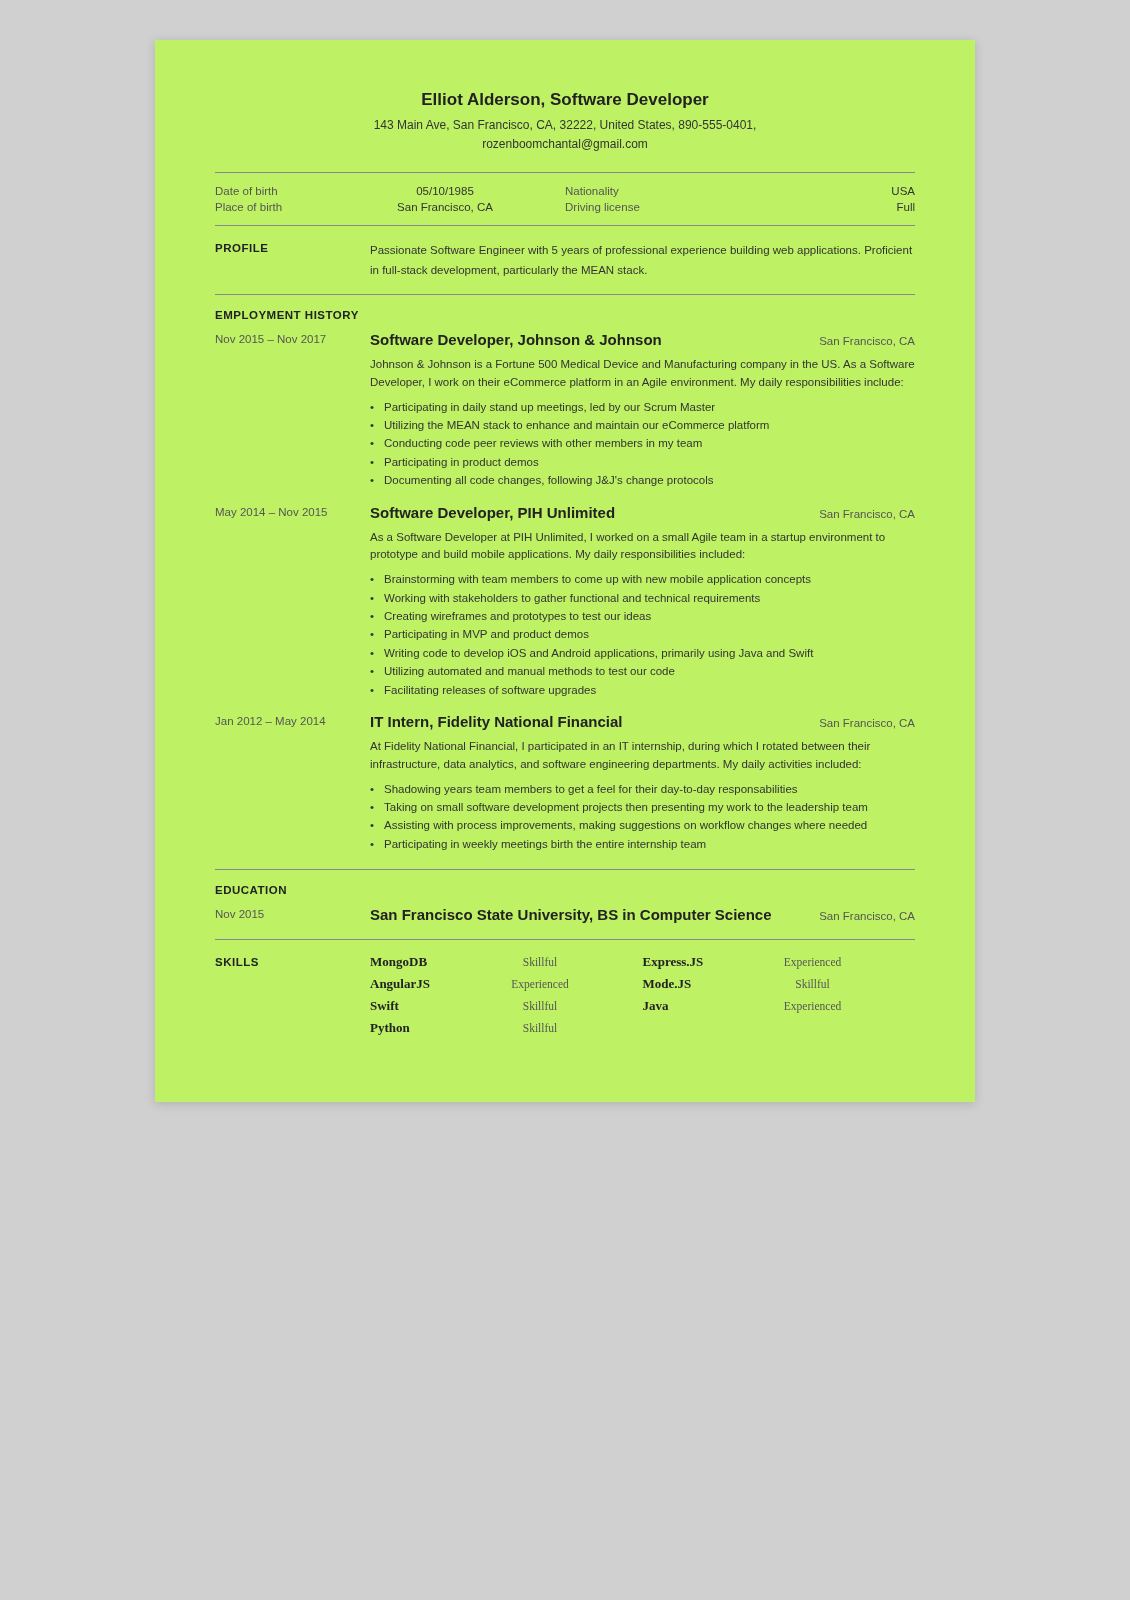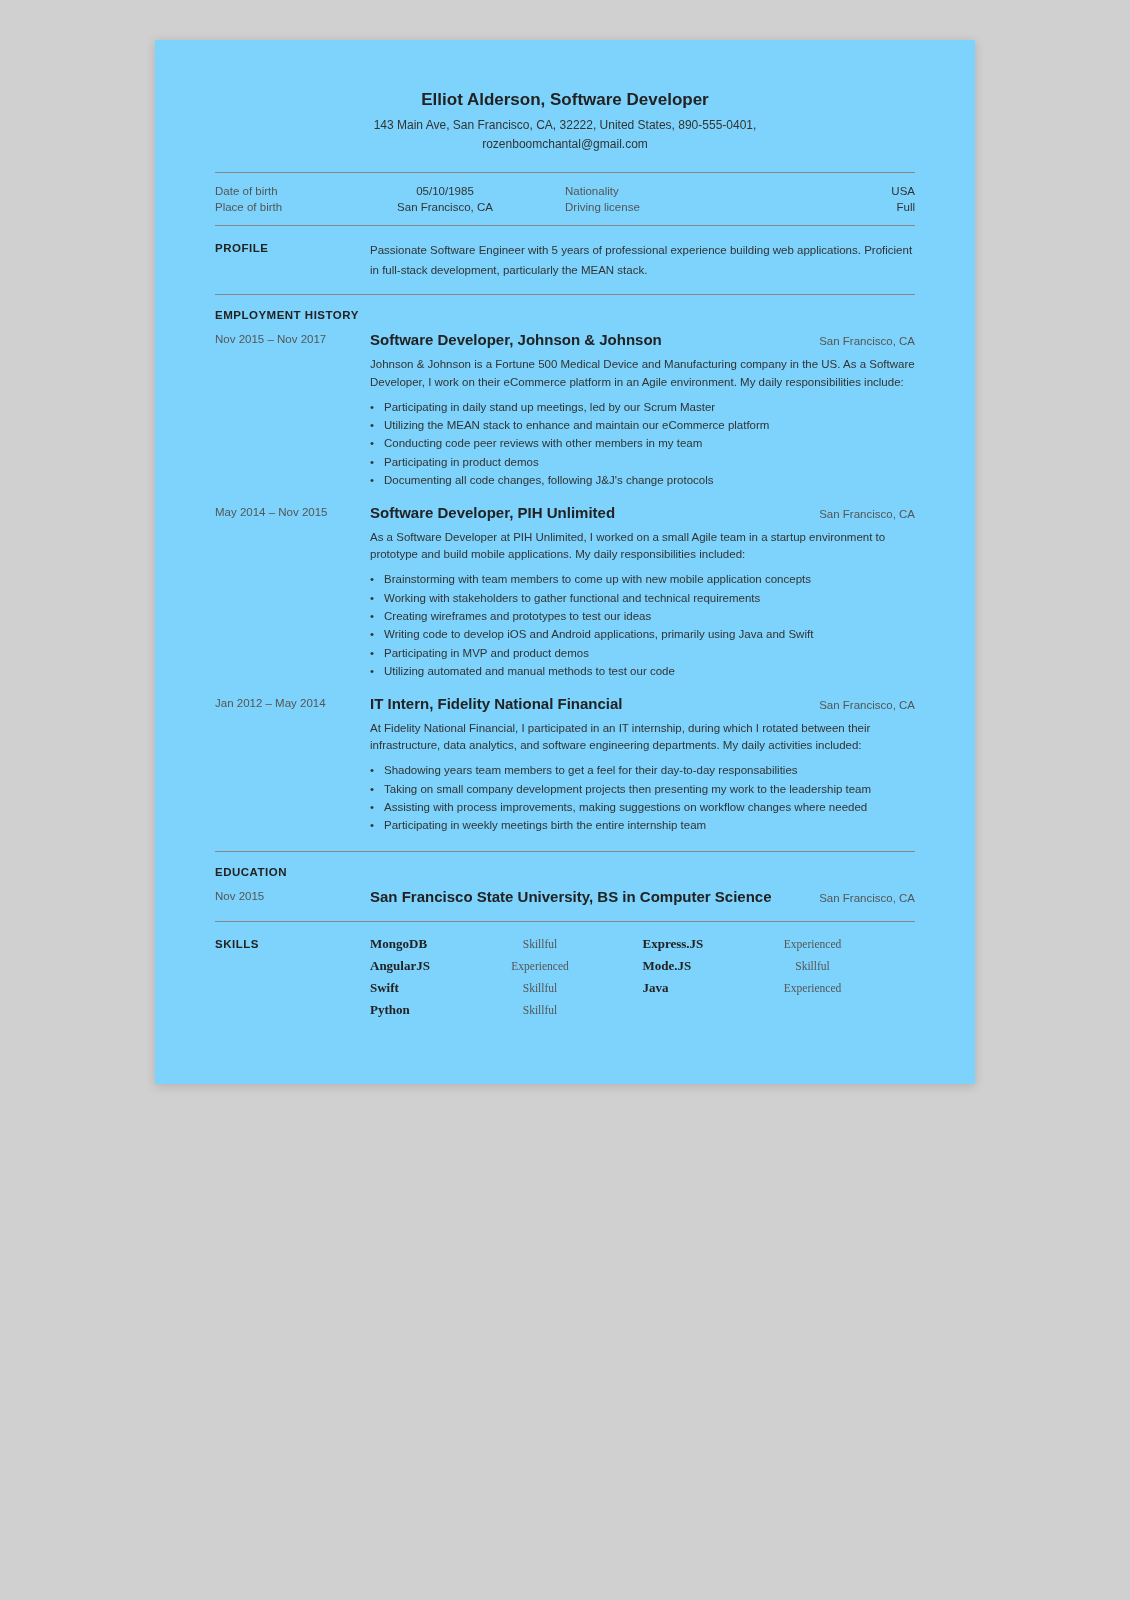--- a/index.html
+++ b/index.html
@@ -6,21 +6,21 @@
     body {
       background: #d0d0d0;
       display: flex;
       justify-content: center;
       align-items: flex-start;
       min-height: 1600px;
       font-family: Arial, Helvetica, sans-serif;
       padding: 40px 0;
     }
     .resume {
-      background: #7dd3fc;
+      background: #bef264;
       width: 820px;
       padding: 50px 60px 60px 60px;
       box-shadow: 0 2px 10px rgba(0,0,0,0.15);
     }
     .header {
       text-align: center;
       margin-bottom: 18px;
     }
     .header-name {
       font-size: 17px;
@@ -246,36 +246,37 @@
       <div class="section-row">
         <div class="section-date">May 2014 – Nov 2015</div>
         <div class="job-title">Software Developer, PIH Unlimited</div>
         <div class="job-location">San Francisco, CA</div>
       </div>
       <div class="job-desc">As a Software Developer at PIH Unlimited, I worked on a small Agile team in a startup environment to prototype and build mobile applications. My daily responsibilities included:</div>
       <ul class="job-bullets">
         <li>Brainstorming with team members to come up with new mobile application concepts</li>
         <li>Working with stakeholders to gather functional and technical requirements</li>
         <li>Creating wireframes and prototypes to test our ideas</li>
+        <li>Participating in MVP and product demos</li>
         <li>Writing code to develop iOS and Android applications, primarily using Java and Swift</li>
-        <li>Participating in MVP and product demos</li>
         <li>Utilizing automated and manual methods to test our code</li>
+        <li>Facilitating releases of software upgrades</li>
       </ul>
     </div>
 
     <div style="margin-top:14px;">
       <div class="section-row">
         <div class="section-date">Jan 2012 – May 2014</div>
         <div class="job-title">IT Intern, Fidelity National Financial</div>
         <div class="job-location">San Francisco, CA</div>
       </div>
       <div class="job-desc">At Fidelity National Financial, I participated in an IT internship, during which I rotated between their infrastructure, data analytics, and software engineering departments. My daily activities included:</div>
       <ul class="job-bullets">
         <li>Shadowing years team members to get a feel for their day-to-day responsabilities</li>
-        <li>Taking on small company development projects then presenting my work to the leadership team</li>
+        <li>Taking on small software development projects then presenting my work to the leadership team</li>
         <li>Assisting with process improvements, making suggestions on workflow changes where needed</li>
         <li>Participating in weekly meetings birth the entire internship team</li>
       </ul>
     </div>
   </div>
 
   <hr class="divider" style="margin-top:16px;">
 
   <div class="section">
     <div class="section-date">

